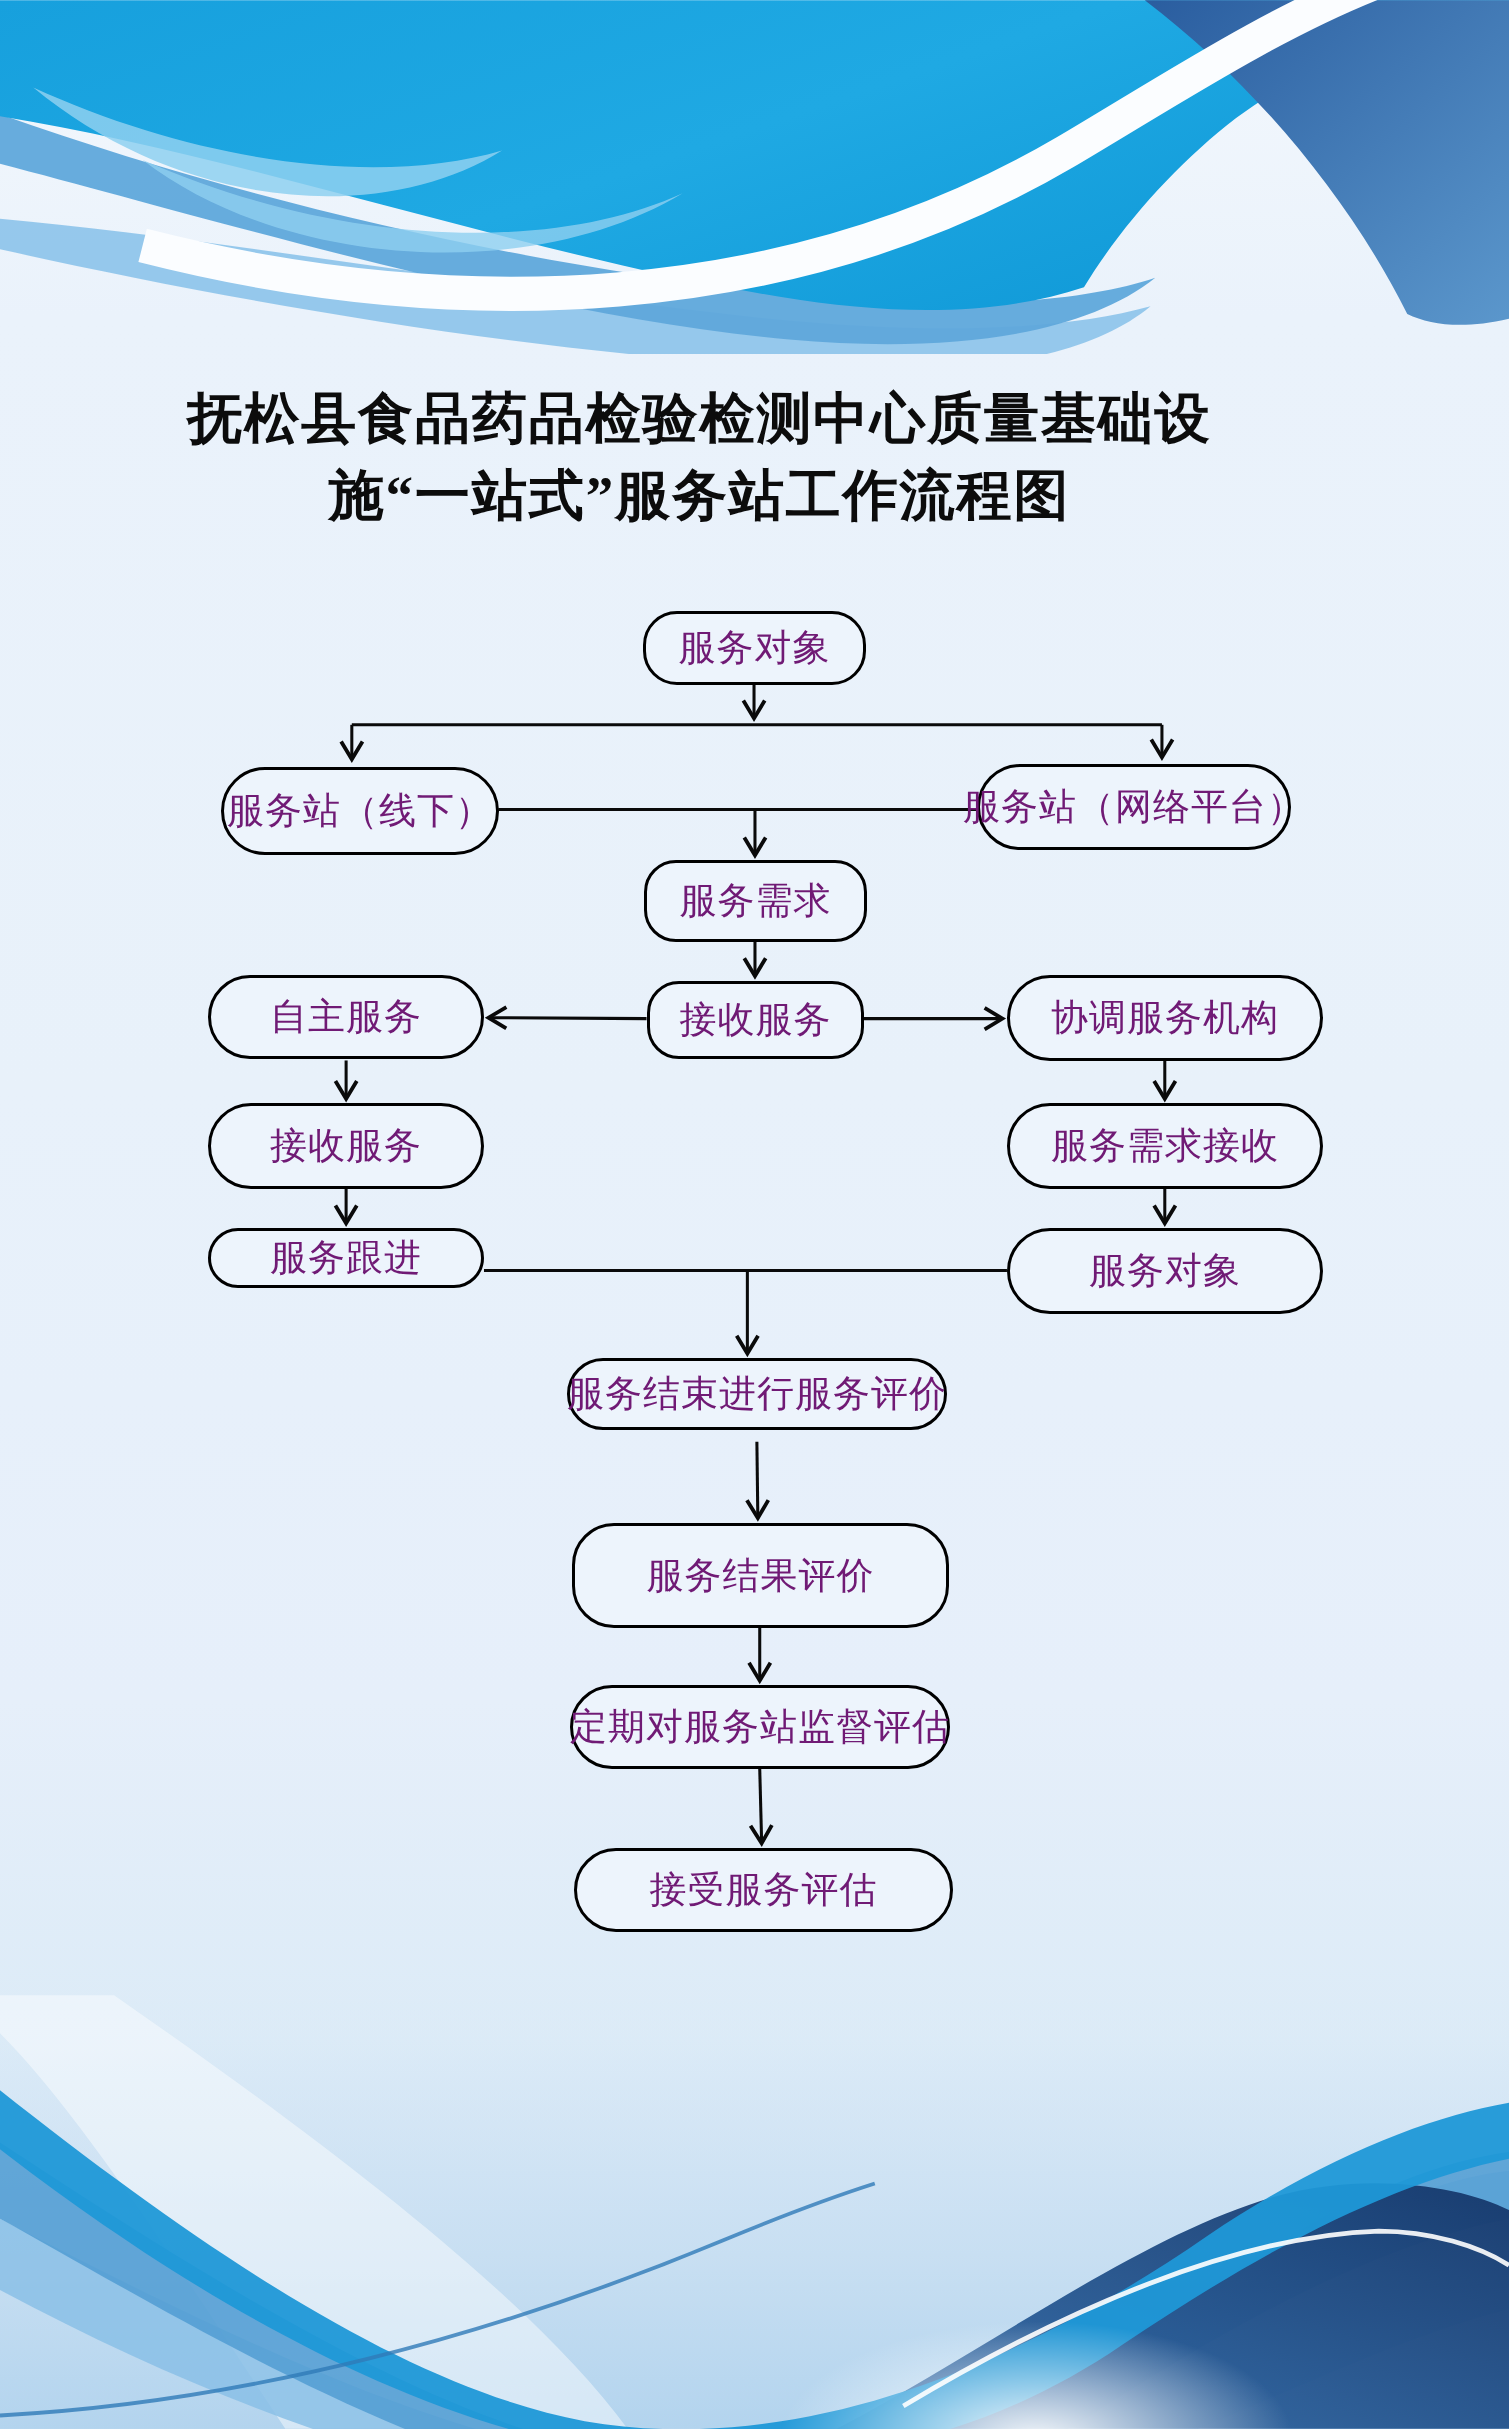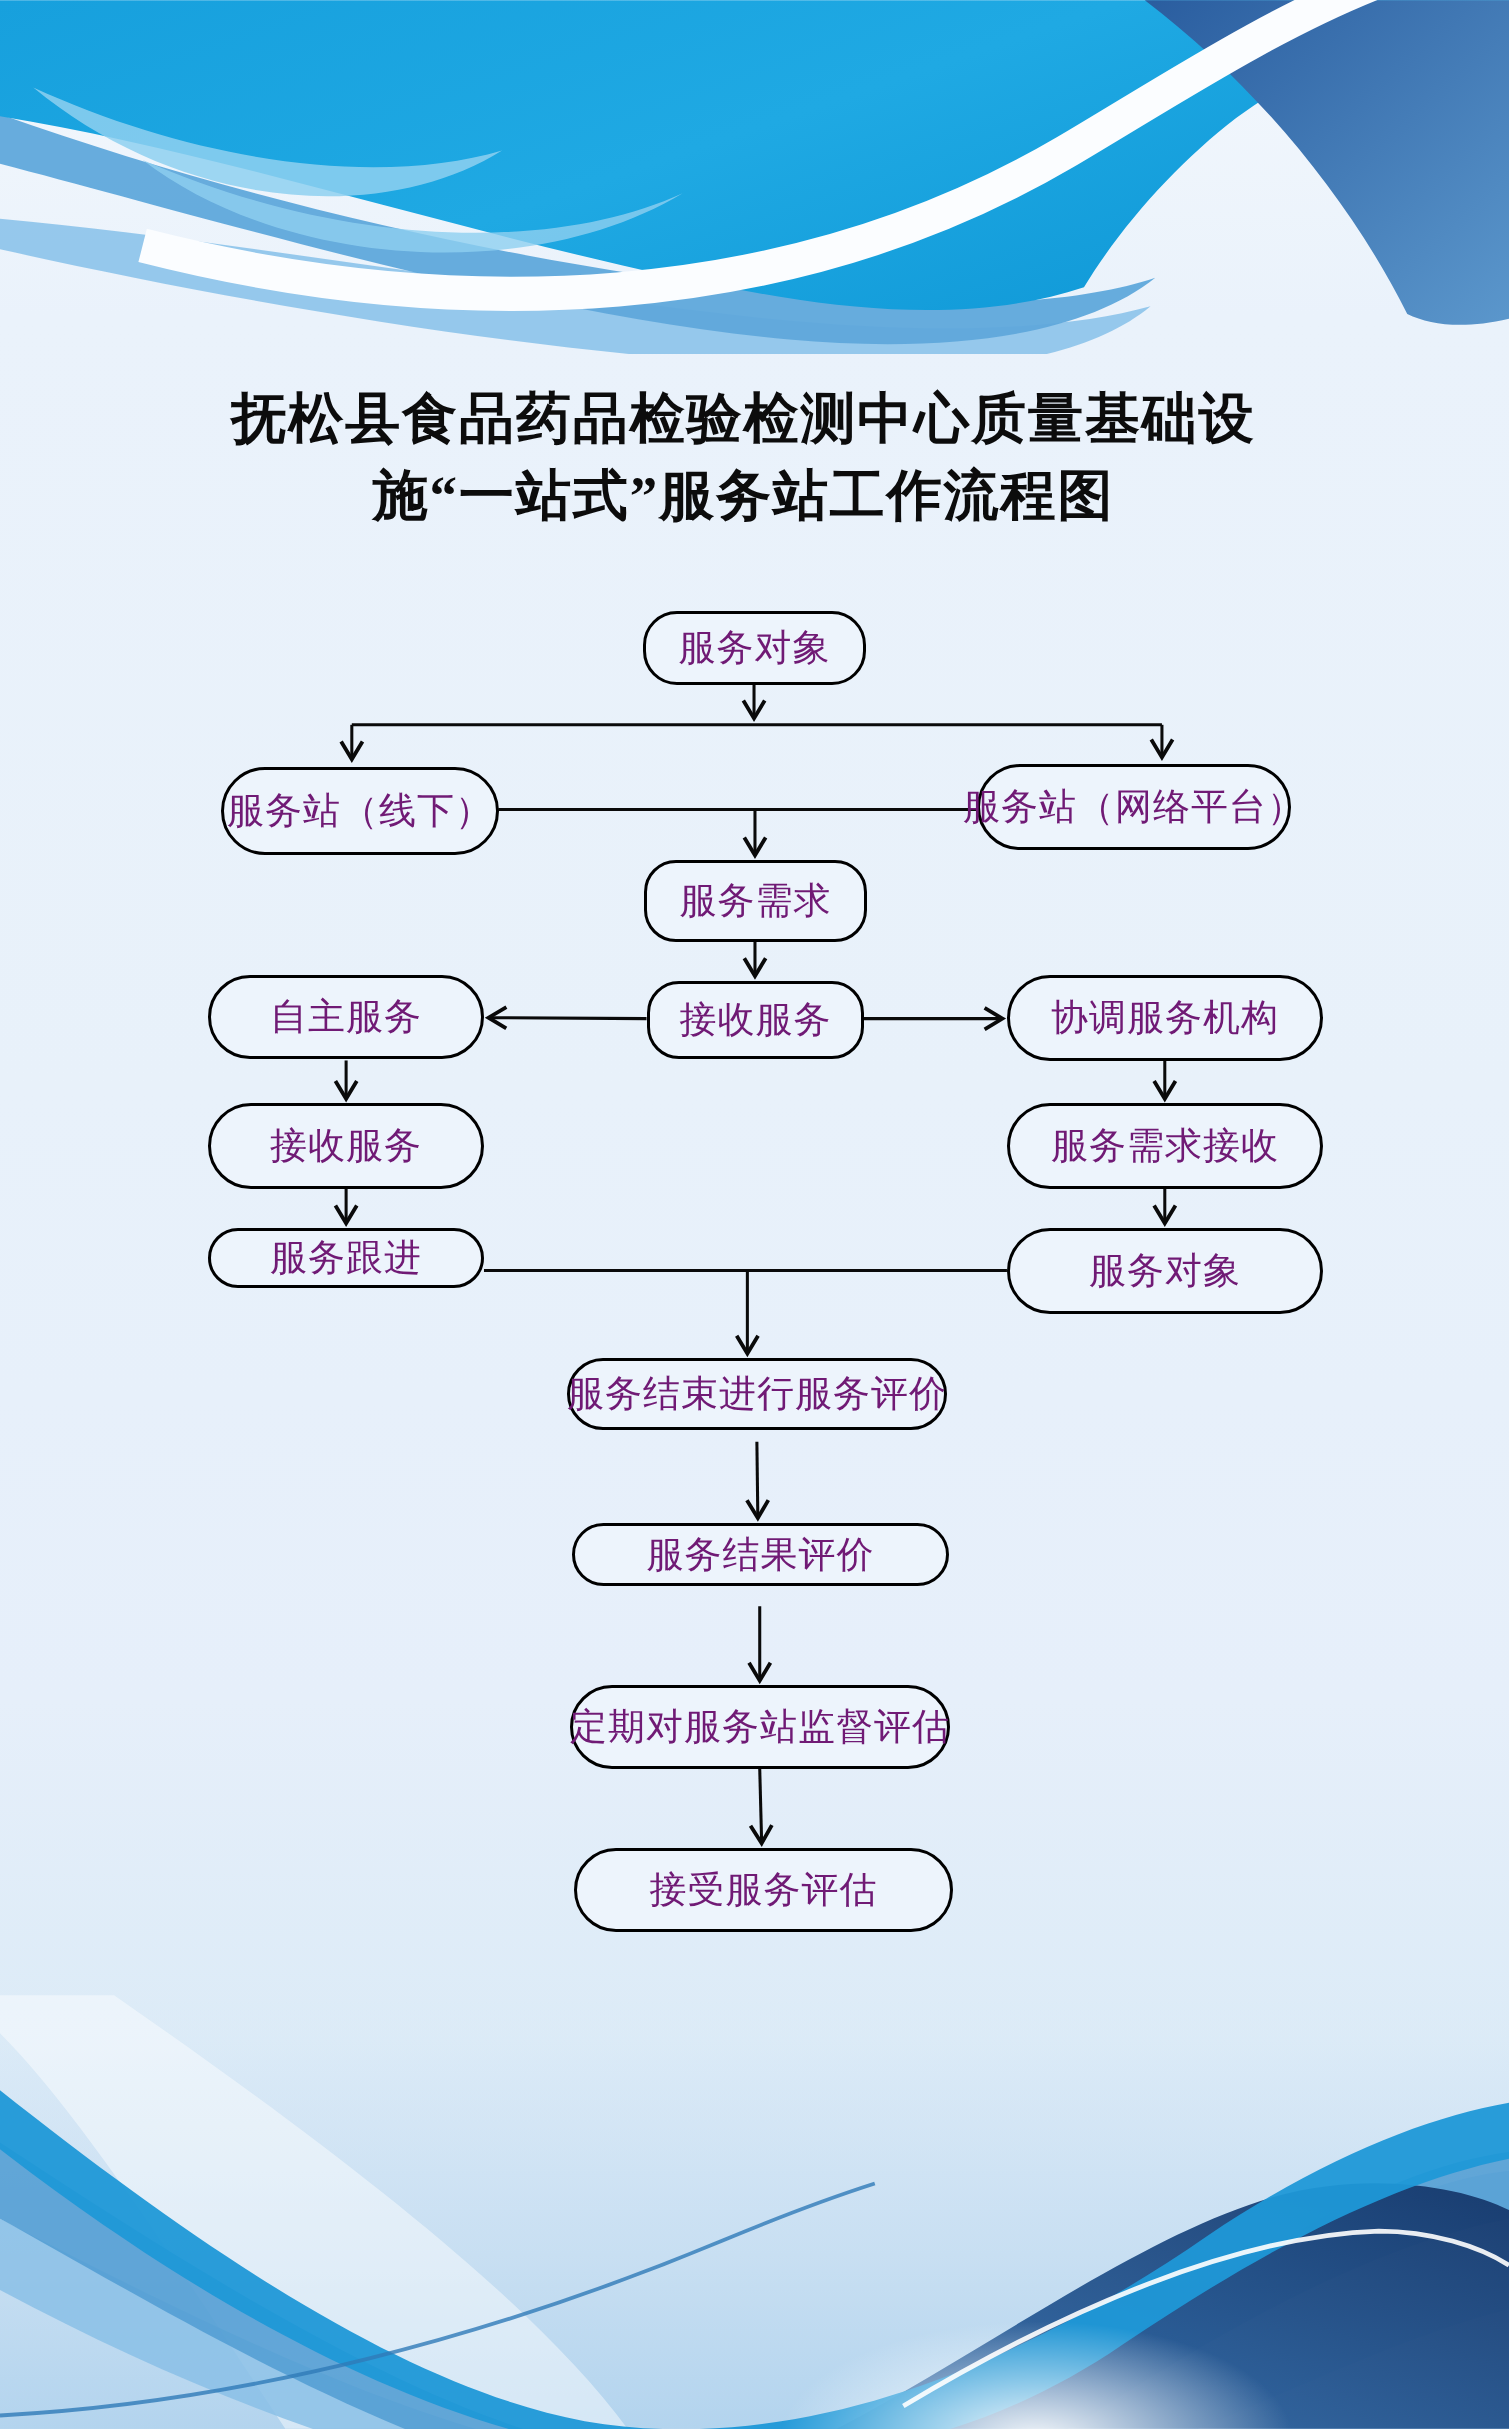--- a/index.html
+++ b/index.html
@@ -12,21 +12,21 @@
     position:relative;width:1509px;height:2429px;
     background:linear-gradient(180deg,#f3f8fd 0%,#eaf2fb 13%,#e8f1fa 45%,#e6effa 70%,#dcebf7 84%,#c9def2 93%,#badaf0 100%);
     overflow:hidden;
   }
   .deco{position:absolute;left:0;display:block;}
   .deco.top{top:0;}
   .deco.bottom{bottom:0;}
   .title{
     position:absolute;left:0;top:380px;width:1399px;
     text-align:center;font-weight:bold;color:#0c0c0c;
-    font-size:55px;line-height:77px;letter-spacing:1.9px;padding-left:44px;
+    font-size:55px;line-height:77px;letter-spacing:1.9px;
   }
   .connectors{position:absolute;left:0;top:0;overflow:visible;}
   .node{
     position:absolute;box-sizing:border-box;
     border:3.3px solid #000;background:#edf4fc;
     display:flex;align-items:center;justify-content:center;
     font-size:37px;color:#701a75;white-space:nowrap;letter-spacing:1px;
   }
 </style>
 </head>
@@ -121,19 +121,19 @@
       <div class="node" style="left: 977px; top: 764px; width: 314px; height: 86px; border-radius: 43px;">服务站（网络平台）</div>
       <div class="node" style="left: 644px; top: 860px; width: 223px; height: 82px; border-radius: 32px;">服务需求</div>
       <div class="node" style="left: 647px; top: 981px; width: 217px; height: 78px; border-radius: 32px;">接收服务</div>
       <div class="node" style="left: 208px; top: 975px; width: 276px; height: 84px; border-radius: 43px;">自主服务</div>
       <div class="node" style="left: 208px; top: 1103px; width: 276px; height: 86px; border-radius: 43px;">接收服务</div>
       <div class="node" style="left: 208px; top: 1228px; width: 276px; height: 60px; border-radius: 43px; font-family: Liberation Mono, monospace;">服务跟进</div>
       <div class="node" style="left: 1007px; top: 975px; width: 316px; height: 86px; border-radius: 43px;">协调服务机构</div>
       <div class="node" style="left: 1007px; top: 1103px; width: 316px; height: 86px; border-radius: 43px;">服务需求接收</div>
       <div class="node" style="left: 1007px; top: 1228px; width: 316px; height: 86px; border-radius: 43px;">服务对象</div>
       <div class="node" style="left: 567px; top: 1358px; width: 380px; height: 72px; border-radius: 42px;">服务结束进行服务评价</div>
-      <div class="node" style="left: 572px; top: 1523px; width: 377px; height: 63px; border-radius: 42px;">服务结果评价</div>
+      <div class="node" style="left: 572px; top: 1523px; width: 377px; height: 105px; border-radius: 42px;">服务结果评价</div>
       <div class="node" style="left: 570px; top: 1685px; width: 380px; height: 84px; border-radius: 42px;">定期对服务站监督评估</div>
       <div class="node" style="left: 574px; top: 1848px; width: 379px; height: 84px; border-radius: 42px;">接受服务评估</div>
     </div>
 
 </div>
 
 
 </body></html>

